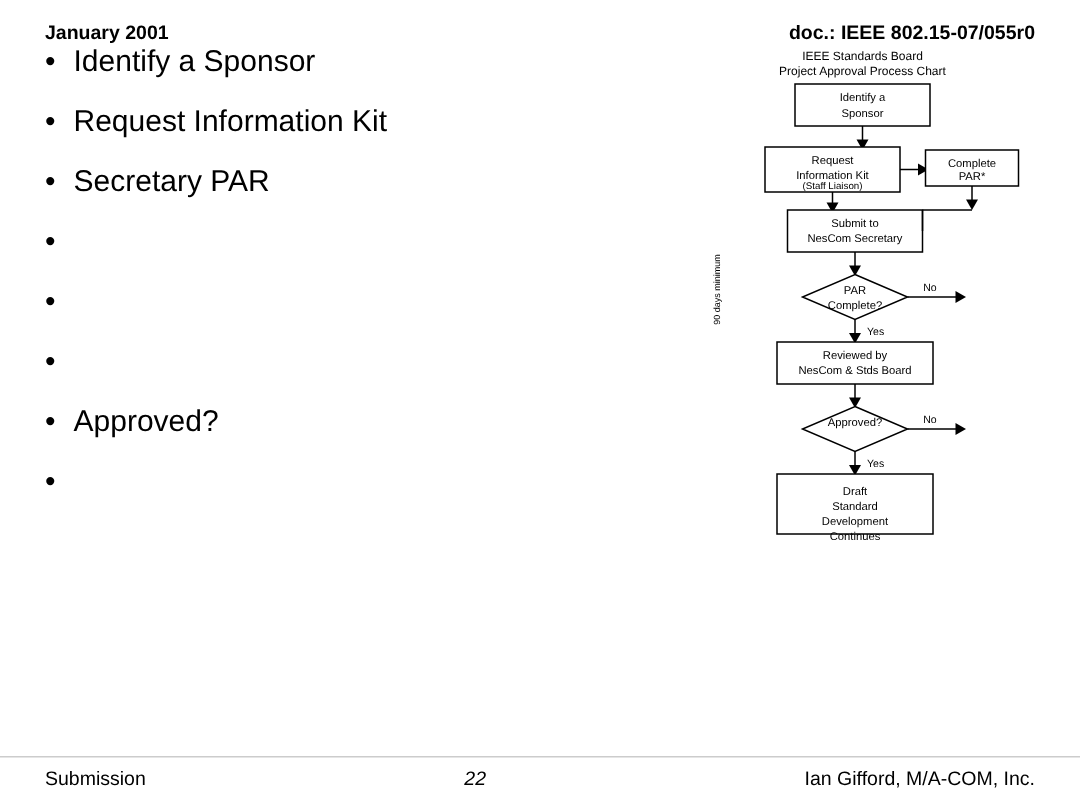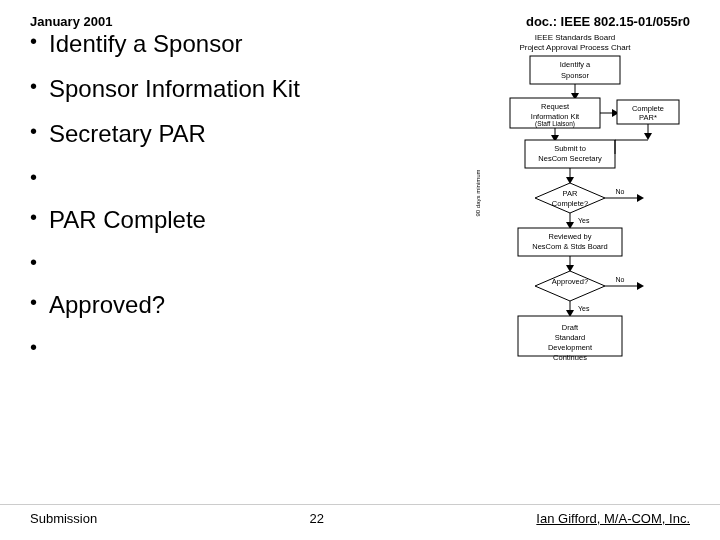--- a/index.html
+++ b/index.html
@@ -74,21 +74,21 @@
     }
 
     .bullet-list li .bullet {
       margin-right: 12px;
       font-size: 20px;
       line-height: 1.3;
       flex-shrink: 0;
     }
 
     .bullet-list li .text {
-      font-size: 24px;
+      font-size: 20px;
       text-align: right;
     }
 
     .diagram-area {
       width: 230px;
       flex-shrink: 0;
       display: flex;
       align-items: flex-start;
       justify-content: flex-end;
     }
@@ -114,58 +114,57 @@
     }
 
     .footer-left {
       font-size: 13px;
       color: #000;
     }
 
     .footer-center {
       font-size: 13px;
       color: #000;
+      font-style: italic;
     }
 
     .footer-right {
       font-size: 13px;
       color: #000;
-      text-decoration: underline;
     }
   </style>
 </head>
 <body>
 
 <div class="slide">
 
   <div class="header-left">January 2001</div>
-  <div class="header-right">doc.: IEEE 802.15-01/055r0</div>
+  <div class="header-right">doc.: IEEE 802.15-07/055r0</div>
 
 
   <div class="content-area">
     <ul class="bullet-list">
 
     <li>
           <span class="bullet">•</span>
           <span class="text">Identify a Sponsor</span>
         </li>
         <li>
           <span class="bullet">•</span>
-          <span class="text">Sponsor Information Kit</span>
+          <span class="text">Request Information Kit</span>
         </li>
         <li>
           <span class="bullet">•</span>
           <span class="text">Secretary PAR</span>
         </li>
         <li>
           <span class="bullet">•</span>
         </li>
         <li>
           <span class="bullet">•</span>
-          <span class="text">PAR Complete</span>
         </li>
         <li>
           <span class="bullet">•</span>
         </li>
         <li>
           <span class="bullet">•</span>
           <span class="text">Approved?</span>
         </li>
         <li>
           <span class="bullet">•</span>

